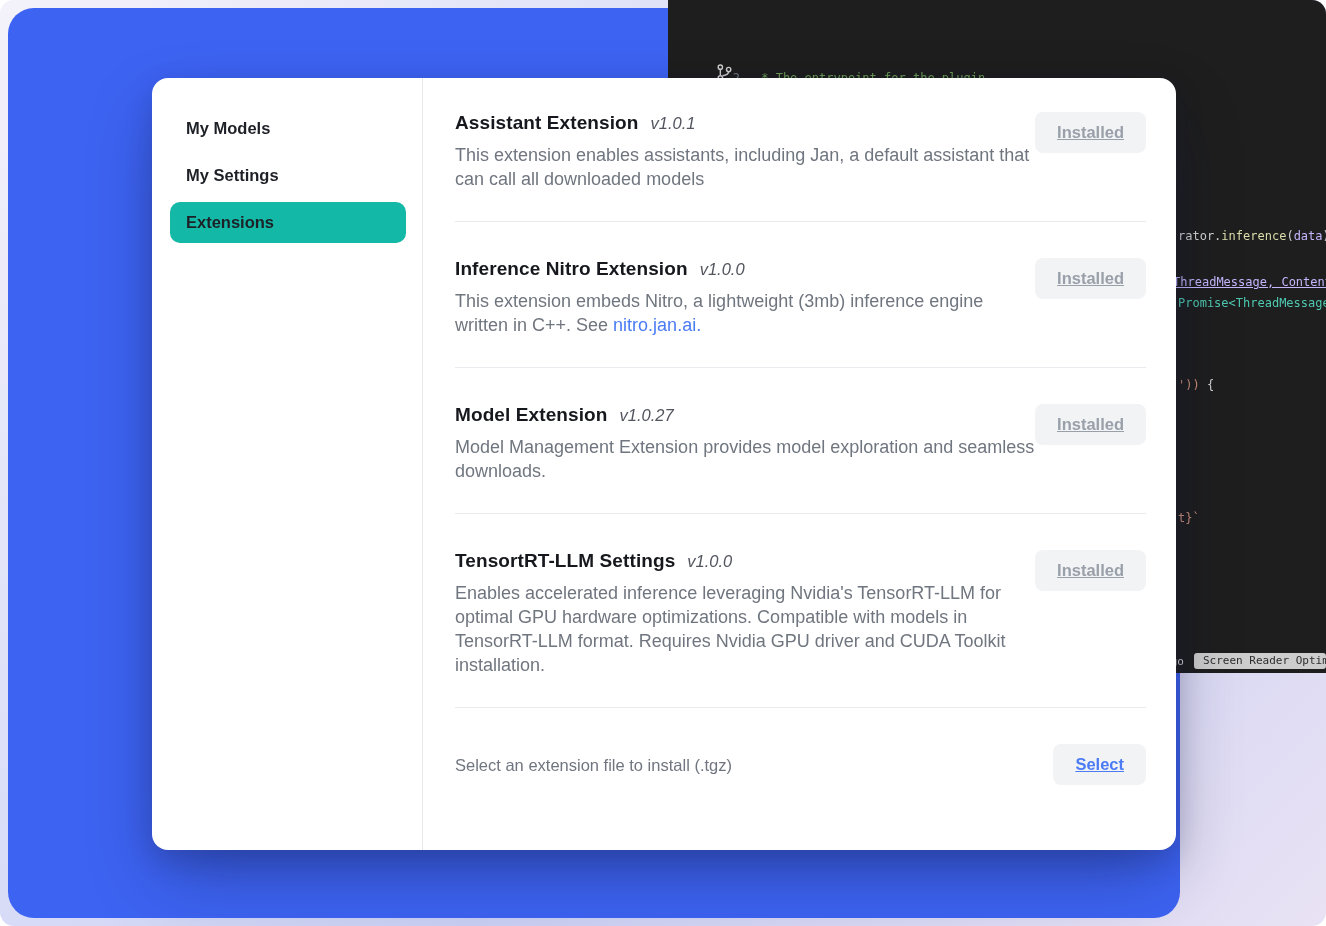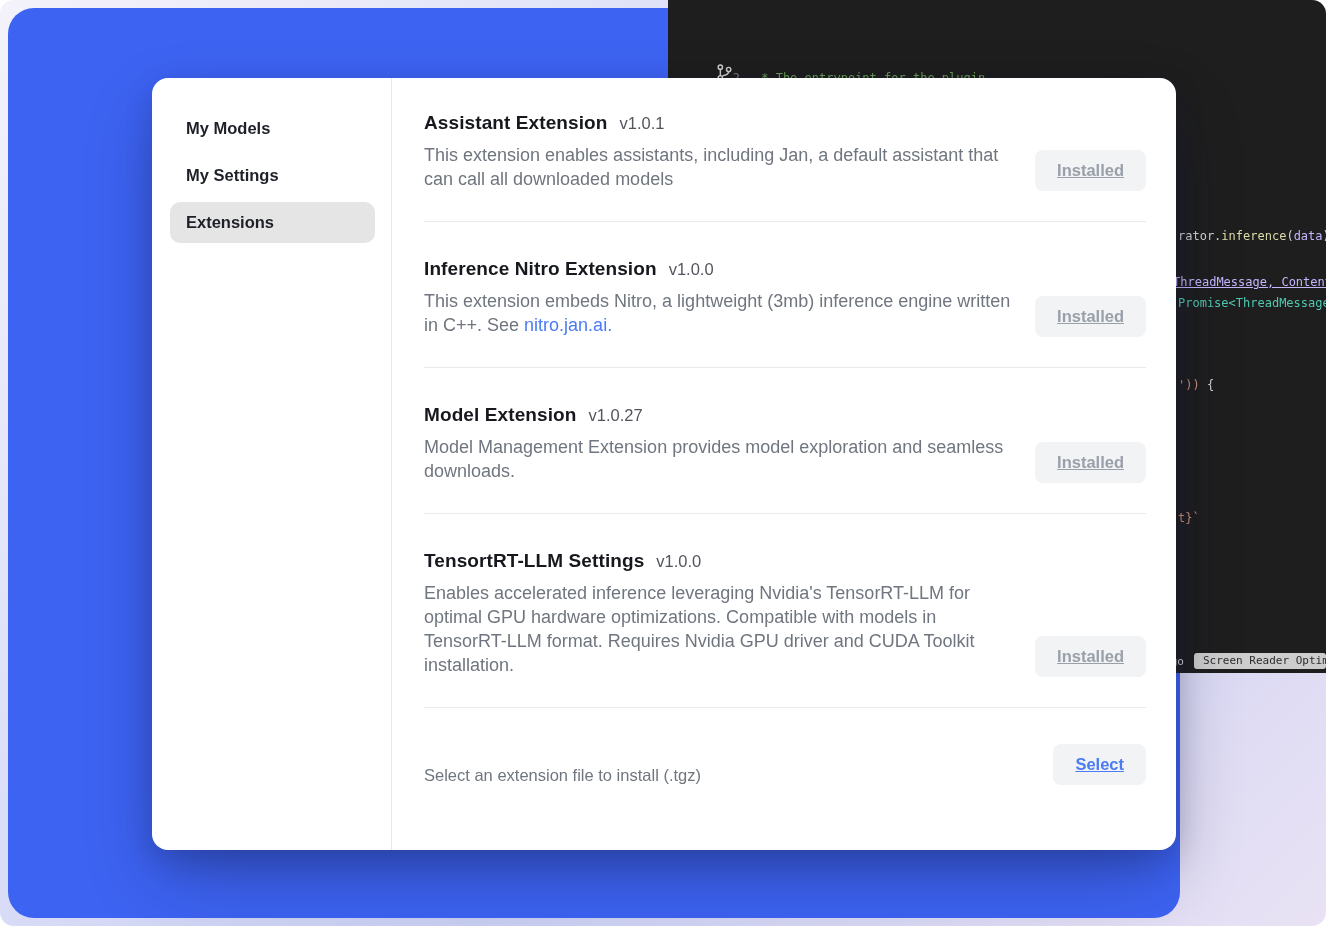--- a/index.html
+++ b/index.html
@@ -47,36 +47,36 @@
   .status-chip {
     background:#cdcdcd; color:#2d2d2d; font-size:11px; line-height:16px;
     padding:0 9px; border-radius:3px; width:132px; overflow:hidden; white-space:nowrap;
   }
   
   .modal {
     position:absolute; left:152px; top:78px; width:1024px; height:772px;
     background:#ffffff; border-radius:16px; display:flex; overflow:hidden;
     box-shadow:0 30px 70px -10px rgba(18,24,60,.38), 0 10px 28px rgba(18,24,60,.18);
   }
-  .sidebar { width:240px; border-right:1px solid #e7e8ea; padding:30px 16px 16px 18px; flex-shrink:0; }
+  .sidebar { width:271px; border-right:1px solid #e7e8ea; padding:30px 16px 16px 18px; flex-shrink:0; }
   .side-item {
     padding:11px 16px; margin-bottom:6px; border-radius:10px;
     font-size:16.5px; font-weight:600; color:#1d2026; cursor:pointer;
   }
-  .side-item.active { background:#e5e5e5; }
+  .side-item.active { background:#14b8a6; }
   .content { flex:1; padding:34px 30px 0 32px; overflow:hidden; }
   .ext-row {
-    display:flex; justify-content:space-between; align-items:flex-end;
+    display:flex; justify-content:space-between; align-items:flex-start;
     padding:36px 0 30px; border-bottom:1px solid #e9eaee;
   }
   .ext-row:first-child { padding-top:0; }
   .ext-row.last { border-bottom:none; }
   .title-line { display:flex; align-items:baseline; gap:12px; }
   .ext-title { font-size:19px; font-weight:700; color:#16181d; letter-spacing:.1px; }
-  .ext-ver { font-size:16.5px; color:#52555e; }
+  .ext-ver { font-size:16.5px; color:#52555e;font-style:italic; }
   .ext-desc { margin-top:9px; font-size:18px; line-height:24px; color:#70767f; max-width:588px; }
   .ext-link { color:#4b7bf5; text-decoration:none; cursor:pointer; }
   .btn {
     border:none; border-radius:8px; background:#f2f3f5;
     padding:11px 22px; font-size:16.5px; font-weight:600;
     font-family:"Liberation Sans", sans-serif; cursor:pointer; white-space:nowrap;text-decoration:underline;
   }
   .btn.installed { color:#9aa0aa; }
   .btn.select { color:#4b7bf5; }
   .manual-desc { margin-top:12px; font-size:16.5px; color:#70767f; }

